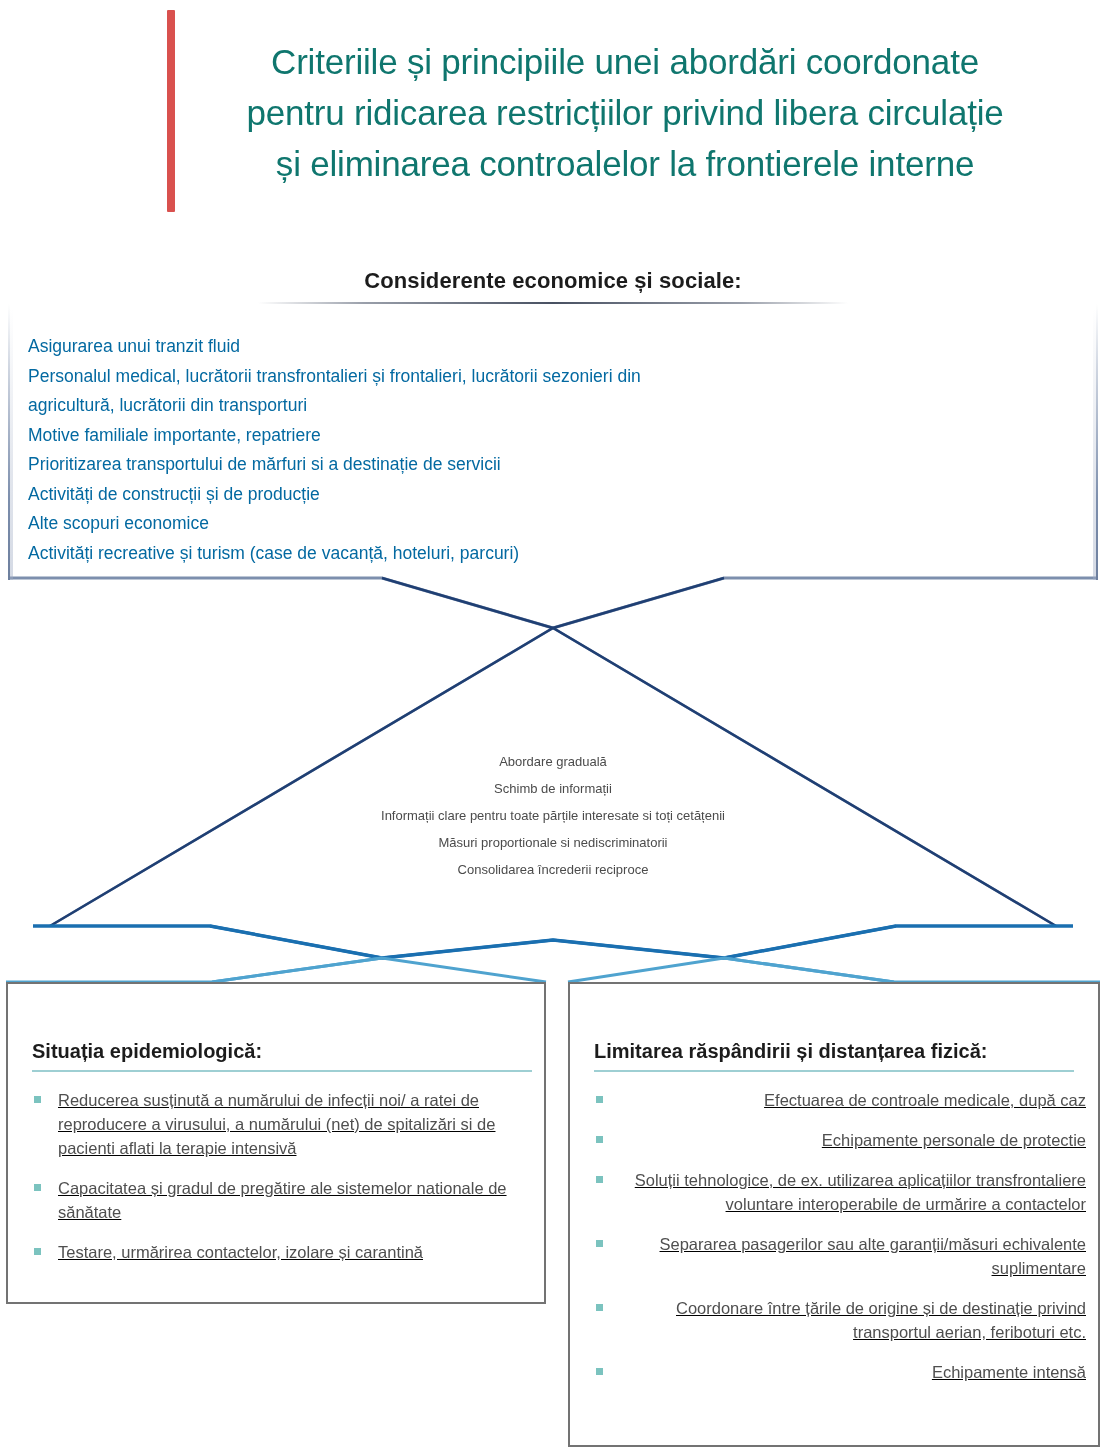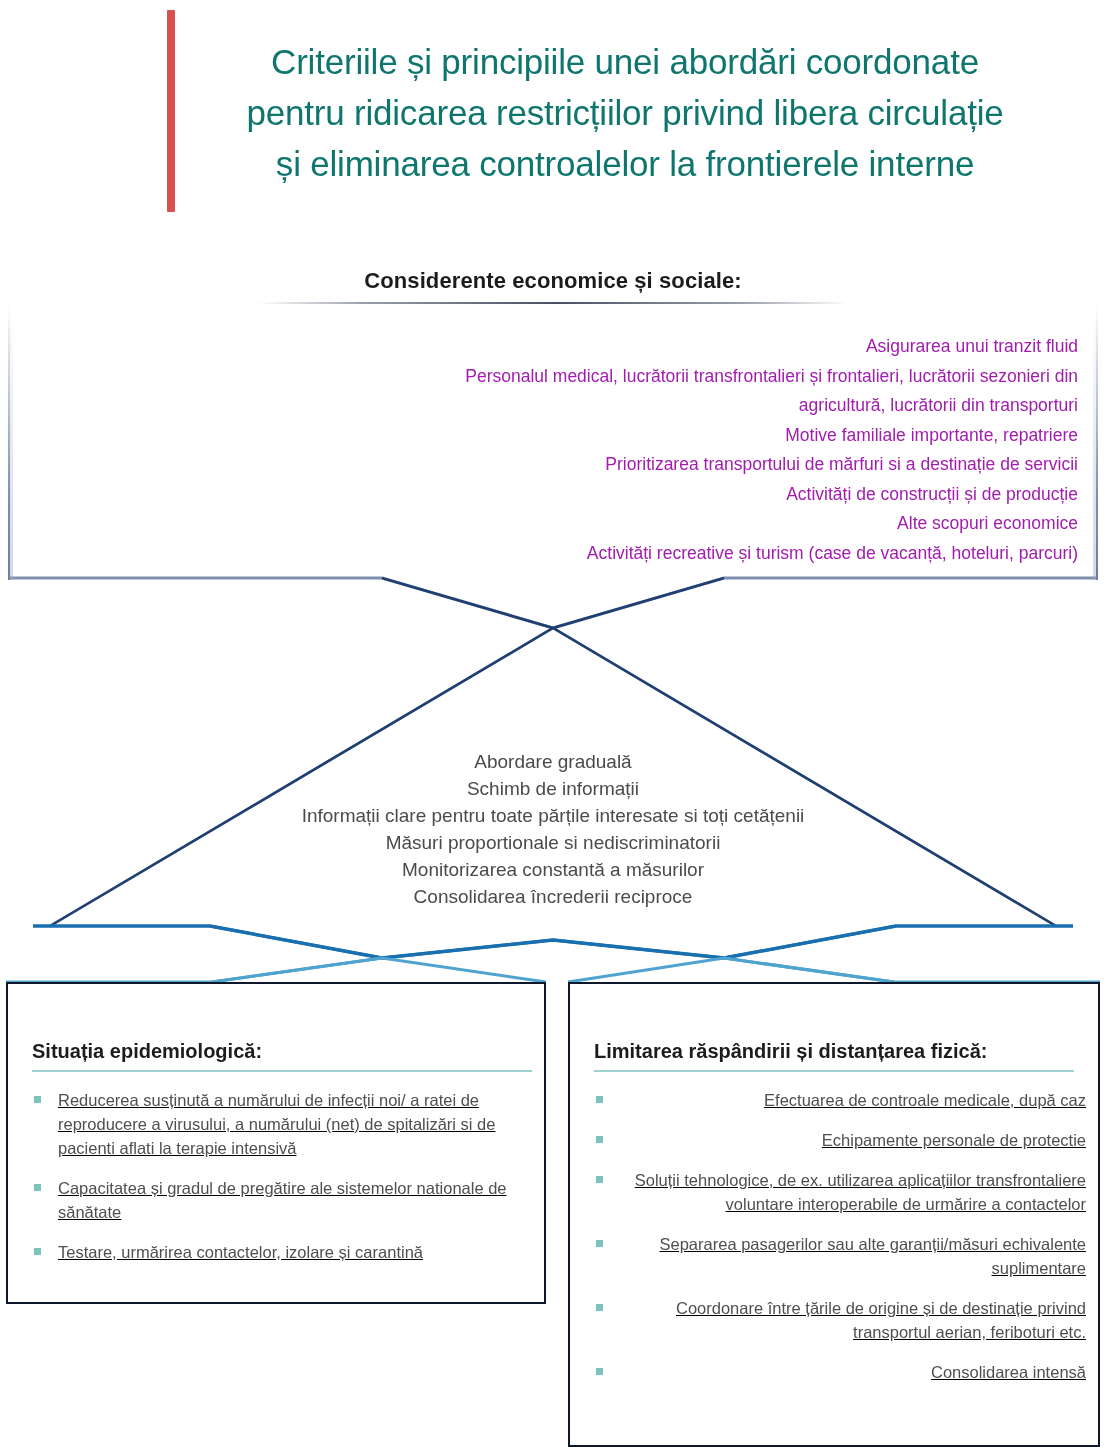--- a/index.html
+++ b/index.html
@@ -107,57 +107,57 @@
     top: 34px;
     width: 590px;
     height: 2px;
     background: linear-gradient(to right, rgba(90,100,120,0) 0%, rgba(70,80,100,0.55) 18%, rgba(40,50,70,0.85) 50%, rgba(70,80,100,0.55) 82%, rgba(90,100,120,0) 100%);
   }
   #econ-list {
     position: absolute;
     left: 28px;
     top: 64px;
     width: 1050px;
-    text-align: right;
+    text-align: left;
     font-family: "Liberation Sans", sans-serif;
     font-size: 17.5px;
     line-height: 29.5px;
-    color: #a21caf;
+    color: #0369a1;
   }
   #econ-list .eline { display: block; white-space: nowrap; }
 
   
   #middle-list {
     position: absolute;
     left: 28px;
     top: 748px;
     width: 1050px;
     text-align: center;
     font-family: "Liberation Sans", sans-serif;
-    font-size: 19px;
+    font-size: 13px;
     line-height: 27px;
     color: #4b4b4b;
   }
   #middle-list .mline { display: block; white-space: nowrap; }
 
   
   #connectors {
     position: absolute;
     left: 0px;
     top: 0px;
     width: 1106px;
     height: 1447px;
     pointer-events: none;
   }
 
   
   .bottom-box {
     position: absolute;
     background: #ffffff;
-    border: 2px solid #0f172a;
+    border: 2px solid #737373;
     box-sizing: border-box;
   }
   #epi-box {
     left: 6px;
     top: 982px;
     width: 540px;
     height: 322px;
   }
   #dist-box {
     left: 568px;
@@ -281,21 +281,20 @@
       <span class="eline">Alte scopuri economice</span>
       <span class="eline">Activități recreative și turism (case de vacanță, hoteluri, parcuri)</span>
     </div>
   </div>
 
   <div id="middle-list">
     <span class="mline">Abordare graduală</span>
     <span class="mline">Schimb de informații</span>
     <span class="mline">Informații clare pentru toate părțile interesate si toți cetățenii</span>
     <span class="mline">Măsuri proportionale si nediscriminatorii</span>
-    <span class="mline">Monitorizarea constantă a măsurilor</span>
     <span class="mline">Consolidarea încrederii reciproce</span>
   </div>
 
   <div id="epi-box" class="bottom-box">
     <div class="box-heading">Situația epidemiologică:</div>
     <div id="epi-underline" class="box-heading-underline"></div>
     <div class="bullet-list">
       <div class="bullet-item">
         <span class="bullet-marker"></span>
         <span>Reducerea susținută a numărului de infecții noi/ a ratei de reproducere a virusului, a numărului (net) de spitalizări si de pacienti aflati la terapie intensivă</span>
@@ -330,18 +329,18 @@
       <div class="bullet-item">
         <span class="bullet-marker"></span>
         <span>Separarea pasagerilor sau alte garanții/măsuri echivalente suplimentare</span>
       </div>
       <div class="bullet-item">
         <span class="bullet-marker"></span>
         <span>Coordonare între țările de origine și de destinație privind transportul aerian, feriboturi etc.</span>
       </div>
       <div class="bullet-item">
         <span class="bullet-marker"></span>
-        <span>Consolidarea intensă</span>
+        <span>Echipamente intensă</span>
       </div>
     </div>
   </div>
 
 </div>
 
 </body></html>

